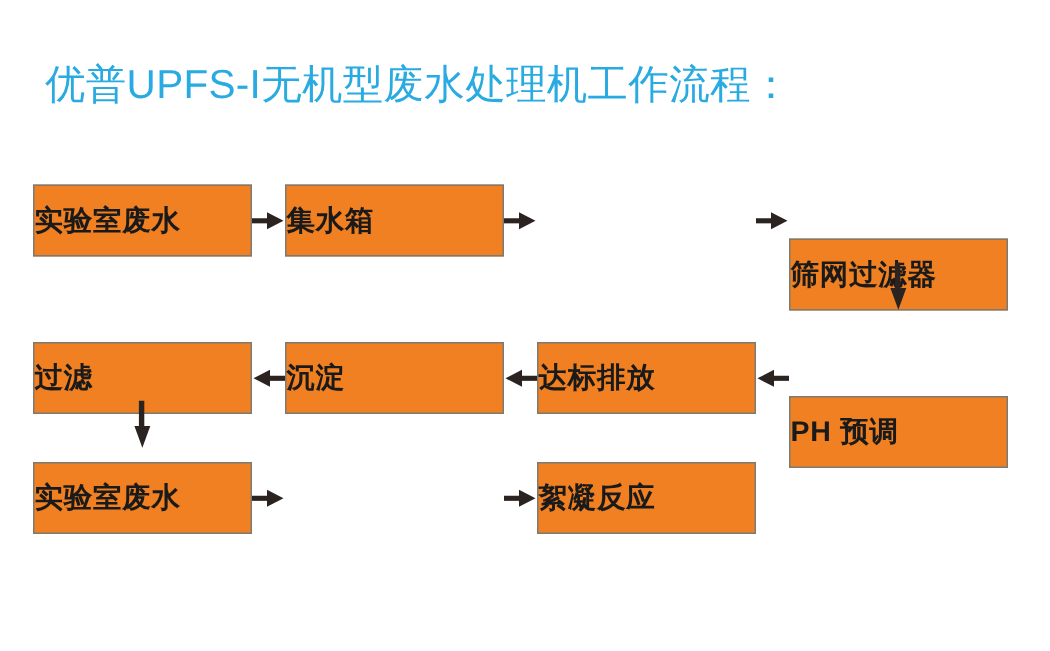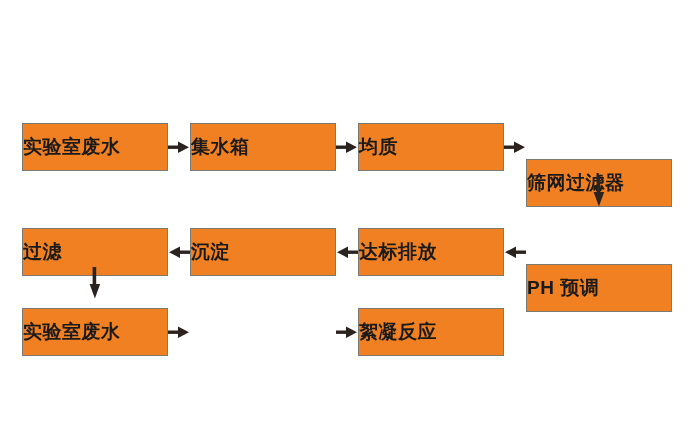--- a/index.html
+++ b/index.html
@@ -88,20 +88,21 @@
   }
   .varrow svg { display: block; }
   .va-right { left: 592px; top: 175px; }
   .va-left  { left: 88px;  top: 267px; }
 </style>
 </head>
 <body>
 
 <div class="canvas">
 
+  <div class="title">优普UPFS-I无机型废水处理机工作流程：</div>
 
   <div class="row row-1">
 
     <div class="node col-1">
       <span>实验室废水</span>
     </div>
 
     <div class="harrow ha-1">
       <svg width="22" height="14" viewBox="0 0 22 14">
         <rect x="0" y="5.5" width="12" height="3.4" fill="#2b2320"></rect>
@@ -113,23 +114,20 @@
       <span>集水箱</span>
     </div>
 
     <div class="harrow ha-2">
       <svg width="22" height="14" viewBox="0 0 22 14">
         <rect x="0" y="5.5" width="12" height="3.4" fill="#2b2320"></rect>
         <polygon points="10,1.5 21,7.2 10,12.9" fill="#2b2320"></polygon>
       </svg>
     </div>
 
-    <div class="node col-3">
-      <span>均质</span>
-    </div>
 
     <div class="harrow ha-3">
       <svg width="22" height="14" viewBox="0 0 22 14">
         <rect x="0" y="5.5" width="12" height="3.4" fill="#2b2320"></rect>
         <polygon points="10,1.5 21,7.2 10,12.9" fill="#2b2320"></polygon>
       </svg>
     </div>
 
     <div class="node col-4">
       <span>筛网过滤器</span>

